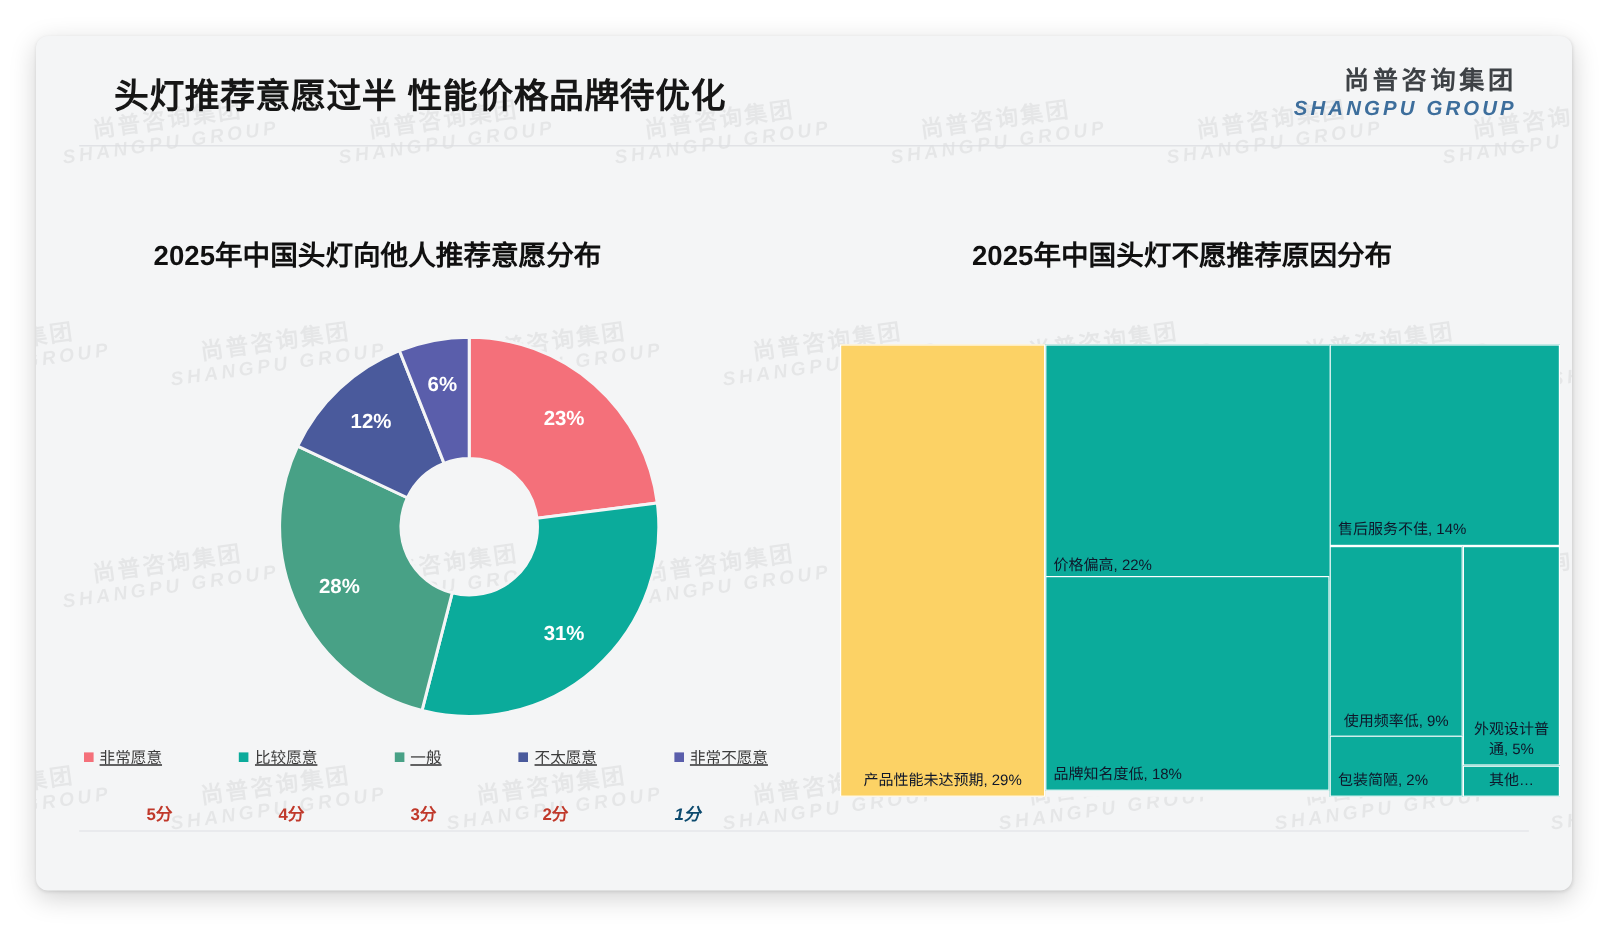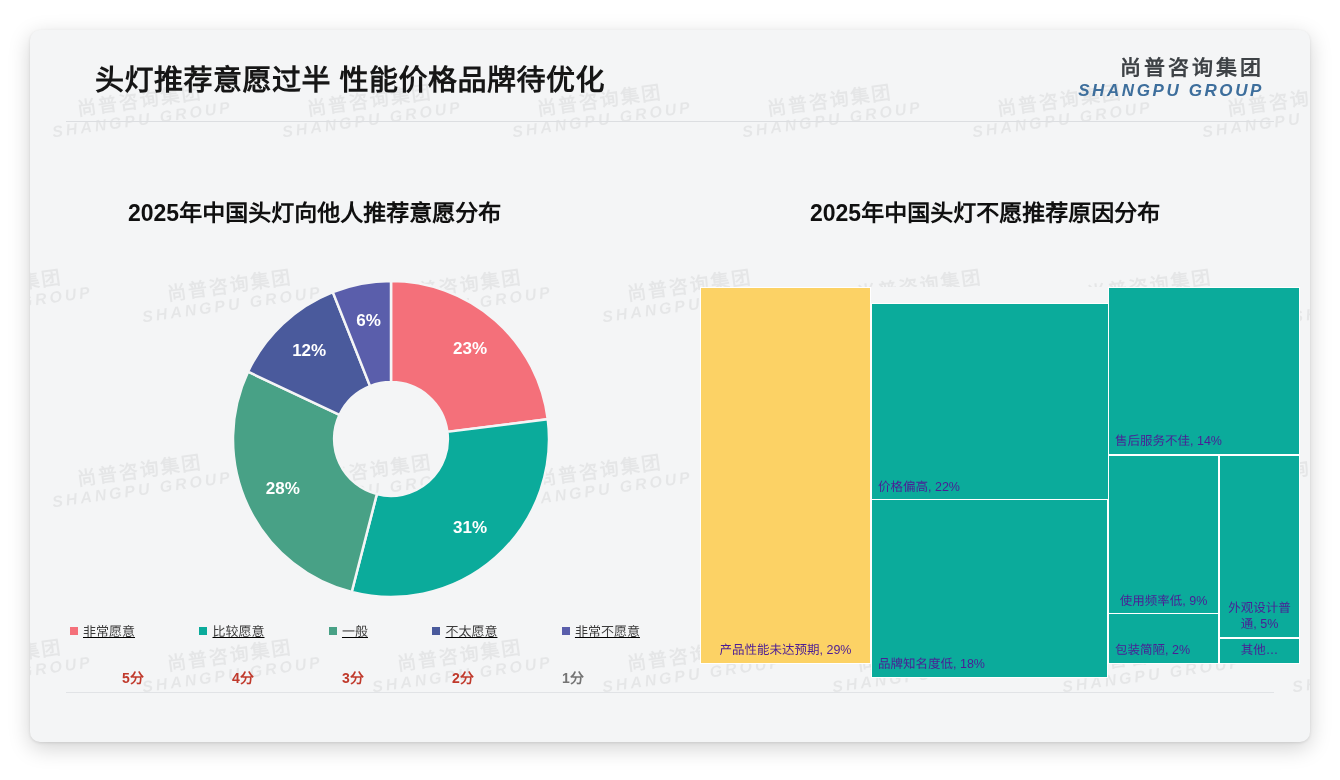--- a/index.html
+++ b/index.html
@@ -207,21 +207,21 @@
     box-sizing: border-box;
     border: 1.5px solid #ffffff;
     overflow: hidden;
   }
   .tm-label {
     position: absolute;
     left: 6px;
     right: 4px;
     bottom: 5px;
     font-size: 12.5px;
-    color: #4c1d95;
+    color: #0f172a;
     line-height: 1.28;
     word-break: break-all;
   }
   .tm-label.center { text-align: center; left: 3px; right: 3px; }
 
   
   .note {
     position: absolute;
     left: 112px;
     top: 678px;
@@ -400,34 +400,34 @@
           <div class="legend-item">
             <span class="legend-swatch" style="background: rgb(90, 94, 171);"></span>
             <span class="legend-label">非常不愿意</span>
           </div>
         </div>
       <div class="scores" id="score-row">
           <div class="score-cell" style="color: rgb(192, 57, 43);">5分</div>
           <div class="score-cell" style="color: rgb(192, 57, 43);">4分</div>
           <div class="score-cell" style="color: rgb(192, 57, 43);">3分</div>
           <div class="score-cell" style="color: rgb(192, 57, 43);">2分</div>
-          <div class="score-cell" style="color: #737373;">1分</div>
+          <div class="score-cell" style="color: #0c4a6e; font-style: italic;">1分</div>
         </div>
     </div>
 
     <div class="panel" id="panel-right">
       <div class="panel-title" id="title-right">2025年中国头灯不愿推荐原因分布</div>
       <div class="treemap" id="treemap">
           <div class="tm-tile" style="left: 0px; top: 0px; width: 171px; height: 377px; background: rgb(252, 210, 101);">
             <div class="tm-label center">产品性能未达预期, 29%</div>
           </div>
-          <div class="tm-tile" style="left: 171px; top: 16px; width: 273px; height: 197.925px; background: rgb(11, 171, 155);">
+          <div class="tm-tile" style="left: 171px; top: 0px; width: 273px; height: 197.925px; background: rgb(11, 171, 155);">
             <div class="tm-label">价格偏高, 22%</div>
           </div>
-          <div class="tm-tile" style="left: 171px; top: 212px; width: 237px; height: 179.075px; background: rgb(11, 171, 155);">
+          <div class="tm-tile" style="left: 171px; top: 193px; width: 237px; height: 179.075px; background: rgb(11, 171, 155);">
             <div class="tm-label">品牌知名度低, 18%</div>
           </div>
           <div class="tm-tile" style="left: 408px; top: 0px; width: 192px; height: 167.765px; background: rgb(11, 171, 155);">
             <div class="tm-label">售后服务不佳, 14%</div>
           </div>
           <div class="tm-tile" style="left: 408px; top: 167.765px; width: 111px; height: 160px; background: rgb(11, 171, 155);">
             <div class="tm-label center">使用频率低, 9%</div>
           </div>
           <div class="tm-tile" style="left: 519px; top: 167.765px; width: 81px; height: 182.845px; background: rgb(11, 171, 155);">
             <div class="tm-label center">外观设计普通, 5%</div>

